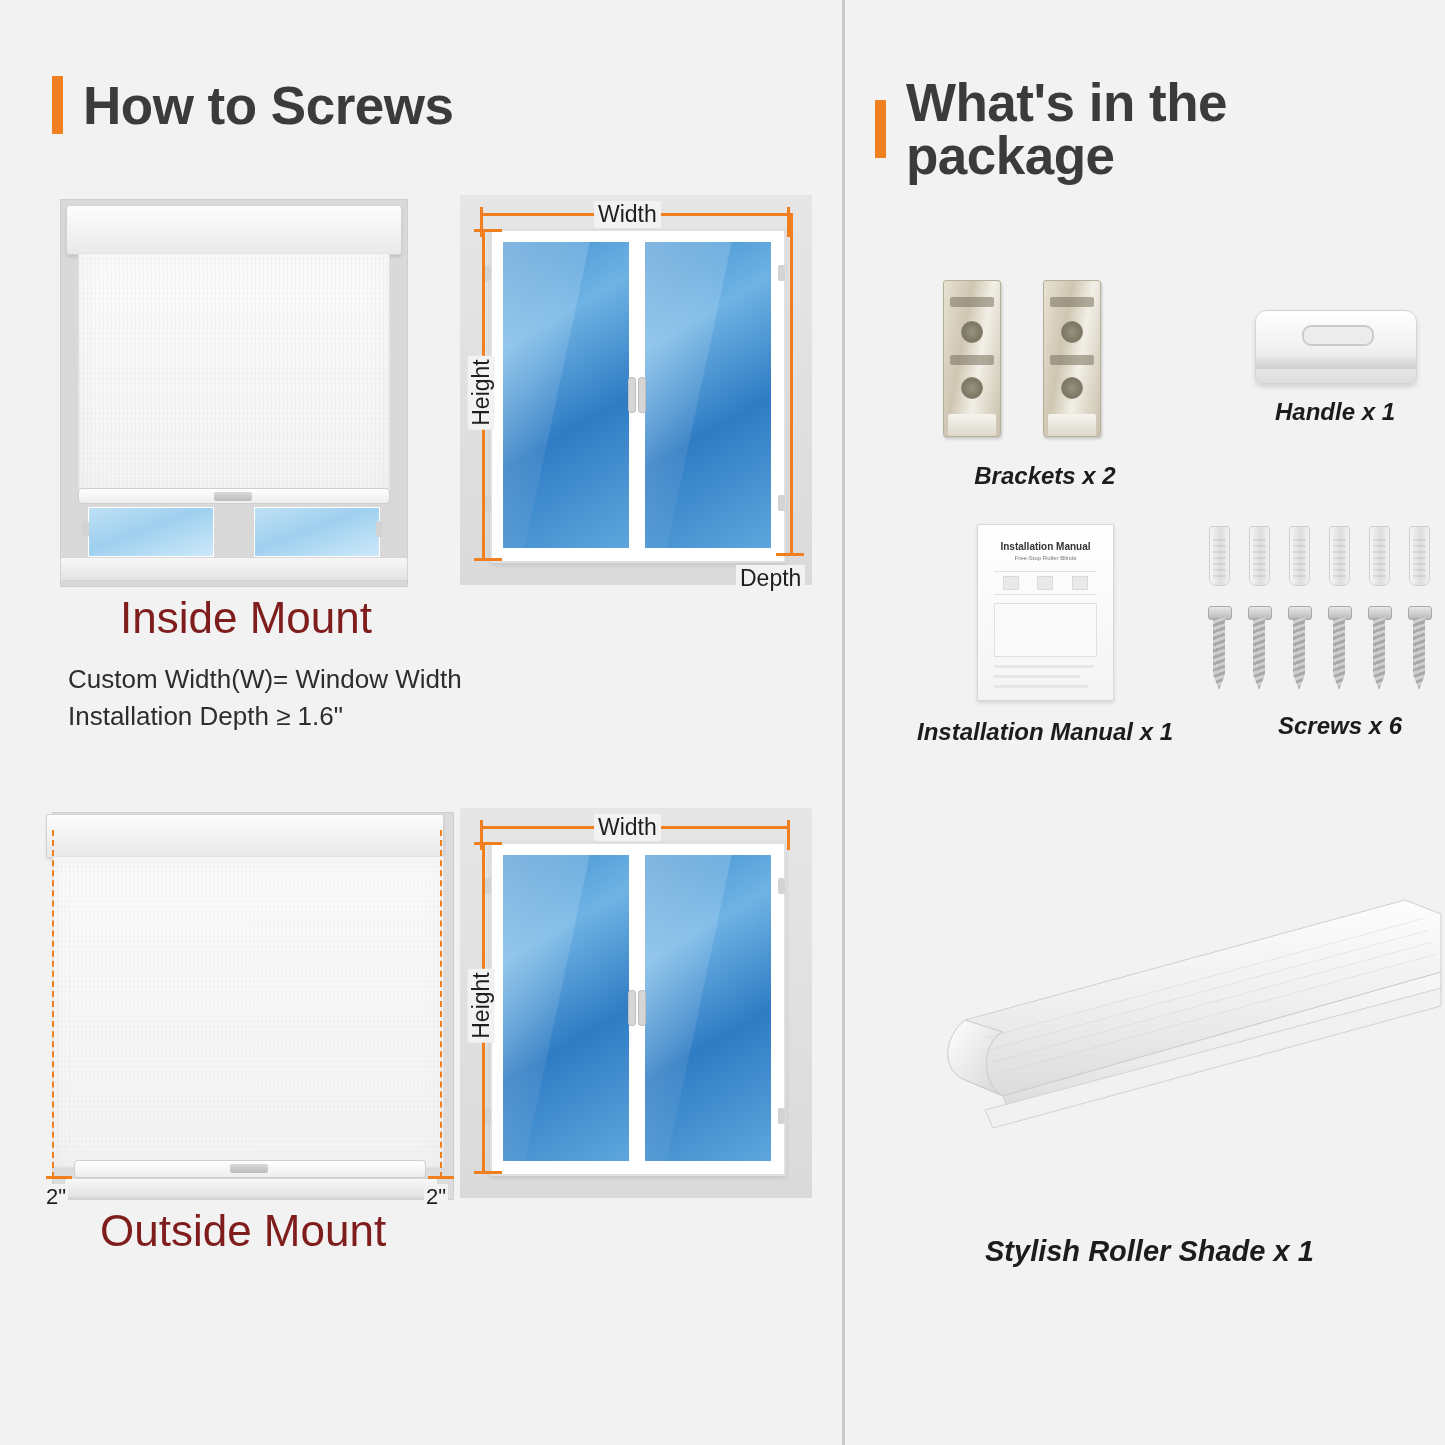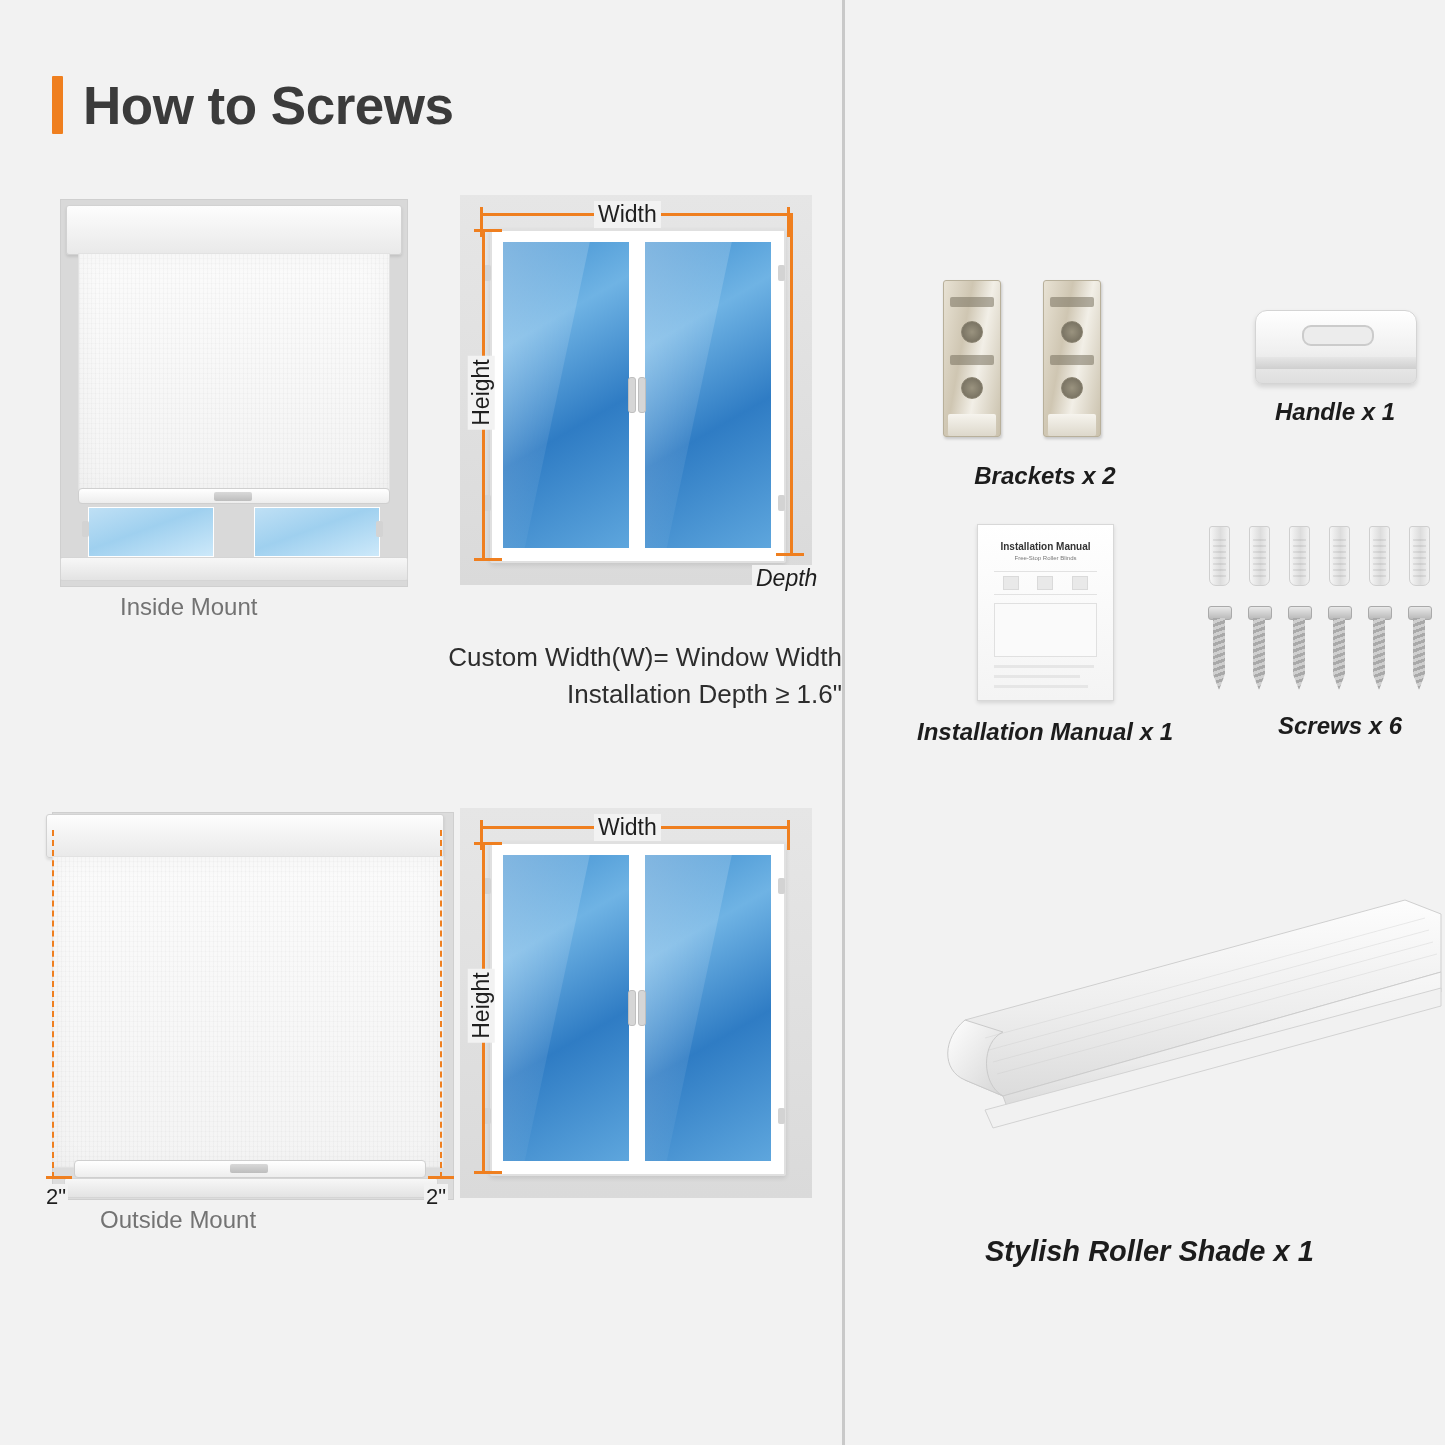--- a/index.html
+++ b/index.html
@@ -200,32 +200,32 @@
     padding: 0 4px;
     white-space: nowrap;
   }
   .lbl.rot {
     transform: rotate(-90deg);
     transform-origin: center center;
   }
   .lbl.small { font-size: 22px; padding: 0 2px; }
 
   .mount-title {
-    font-size: 24px;
-    color: #737373;
+    font-size: 44px;
+    color: #7f1d1d;
     margin: 8px 0 18px 120px;
     font-weight: normal;
   }
   .mount-lines {
     margin-left: 68px;
     font-size: 26px;
     line-height: 1.42;
     color: #2d2d2d;
   }
-  .mount-lines div { white-space: nowrap; text-align: right; }
+  .mount-lines div { white-space: nowrap; }
 
   
   .pkg-item { position: absolute; }
   .pkg-caption {
     position: absolute;
     font-size: 24px;
     font-weight: bold;
     font-style: italic;
     color: #1c1c1c;
     white-space: nowrap;
@@ -468,21 +468,21 @@
           <div class="mark v" style="left:327px;top:12px;height:30px;"></div>
           <div class="lbl" style="left:134px;top:6px;">Width</div>
 
           <div class="mark v" style="left:22px;top:34px;height:332px;"></div>
           <div class="mark h" style="left:14px;top:34px;width:28px;"></div>
           <div class="mark h" style="left:14px;top:363px;width:28px;"></div>
           <div class="lbl rot" style="left:-16px;top:184px;">Height</div>
 
           <div class="mark v" style="left:330px;top:18px;height:342px;"></div>
           <div class="mark h" style="left:316px;top:358px;width:28px;"></div>
-          <div class="lbl" style="left:292px;top:370px;font-style:italic;">Depth</div>
+          <div class="lbl" style="left:276px;top:370px;">Depth</div>
         </div>
       </div>
 
       <div class="mount-title">Inside Mount</div>
       <div class="mount-lines">
         <div>Custom Width(W)= Window Width</div>
         <div>Installation Depth ≥ 1.6"</div>
       </div>
     </div>
 
@@ -533,20 +533,24 @@
       <div class="mount-title" style="margin-left:100px;">Outside Mount</div>
       <div class="mount-lines">
       </div>
     </div>
   </div>
 
   <div class="divider"></div>
 
   <div class="col-right">
 
+    <div class="heading" id="heading-right">
+      <span class="bar"></span>
+      <span class="txt">What's in the package</span>
+    </div>
 
     <div class="pkg-item" style="left:70px;top:270px;width:260px;height:220px;">
       <div class="bracket" style="left:28px;top:10px;">
         <div class="notch" style="top:16px;"></div>
         <div class="hole" style="top:40px;"></div>
         <div class="notch" style="top:74px;"></div>
         <div class="hole" style="top:96px;"></div>
         <div class="foot"></div>
       </div>
       <div class="bracket" style="left:128px;top:10px;">

